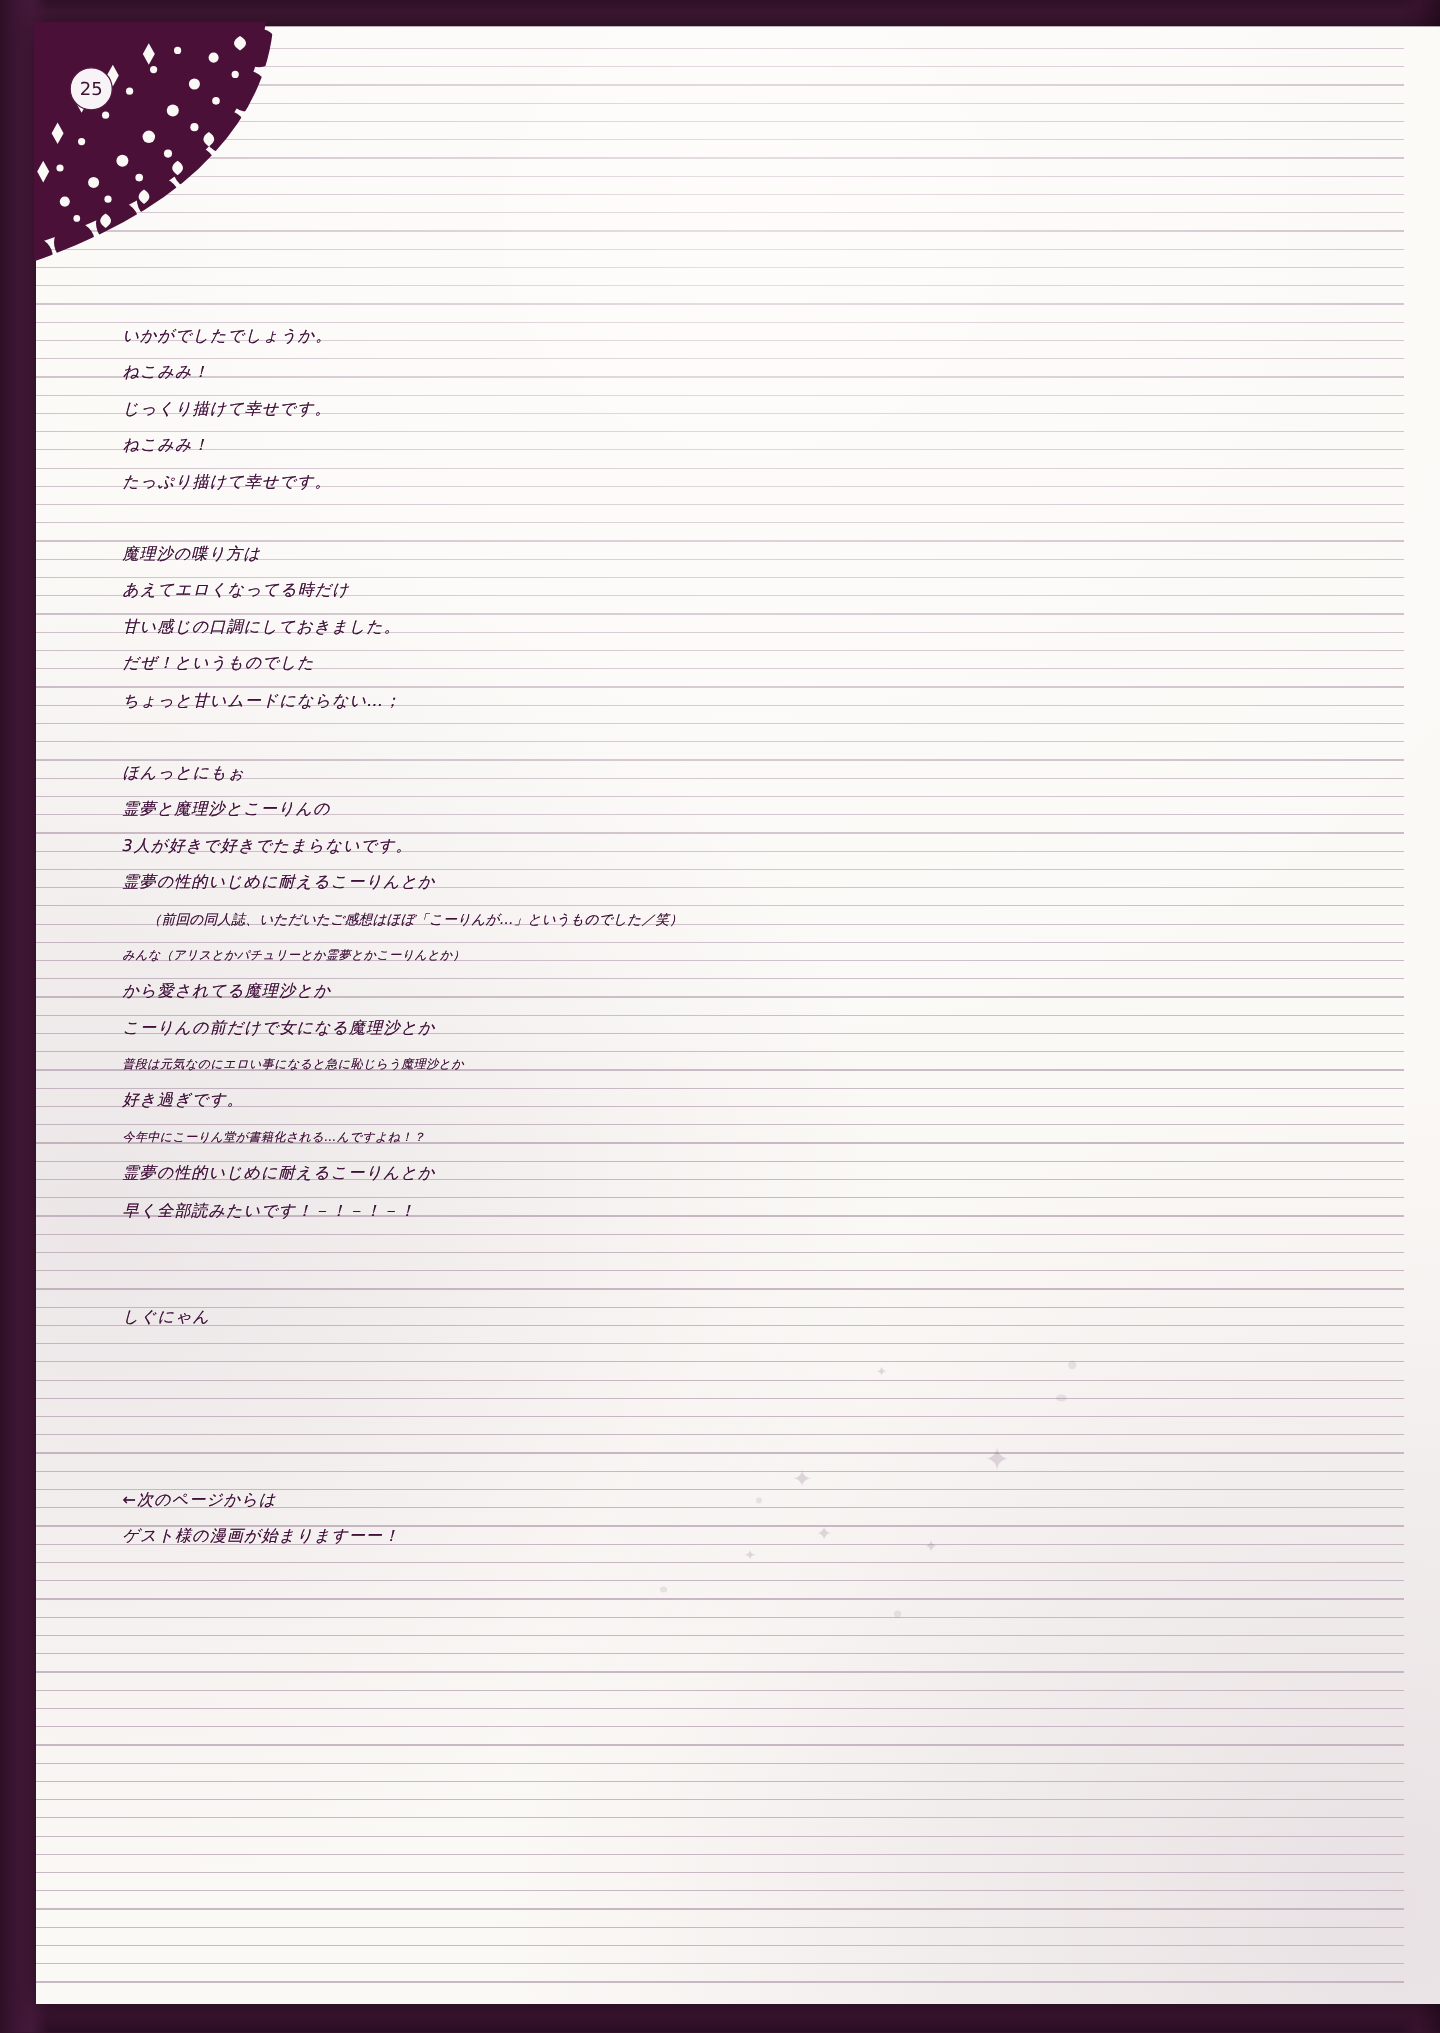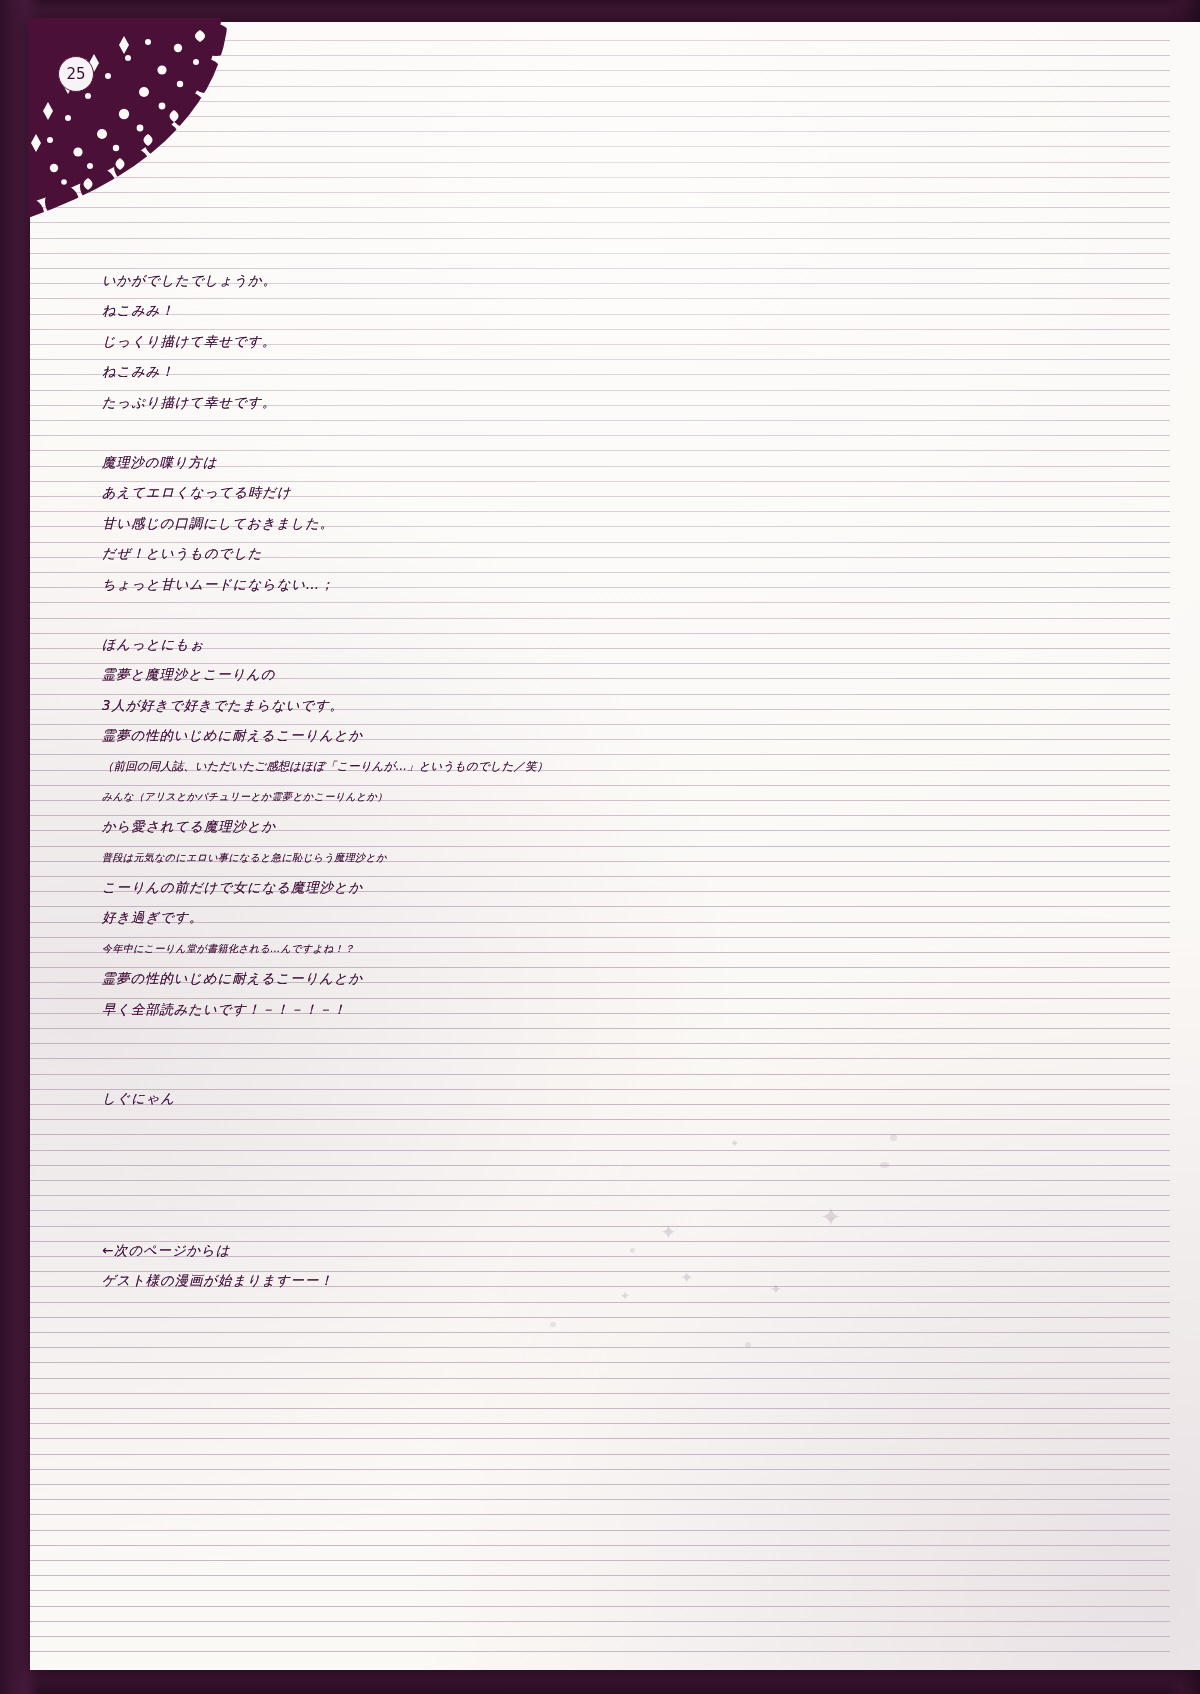--- a/index.html
+++ b/index.html
@@ -128,20 +128,21 @@
     transform: translateY(-1px);
     text-shadow: 0 0 0.4px rgba(64,16,58,0.6);
   }
   .line.small {
     font-size: 10px;
     letter-spacing: 0.4px;
   }
   .line.tiny {
     font-size: 11.4px;
     letter-spacing: 0.2px;
+    margin-left: 21px;
   }
 
   
   .star {
     position: absolute;
     color: rgba(120,90,120,0.20);
     font-size: 20px;
     line-height: 1;
     pointer-events: none;
   }
@@ -255,22 +256,22 @@
       </div>
 
       <div class="para" style="top:616px;">
         <div class="line">ほんっとにもぉ</div>
         <div class="line">霊夢と魔理沙とこーりんの</div>
         <div class="line">3人が好きで好きでたまらないです。</div>
         <div class="line">霊夢の性的いじめに耐えるこーりんとか</div>
         <div class="line tiny">（前回の同人誌、いただいたご感想はほぼ「こーりんが…」というものでした／笑）</div>
         <div class="line small">みんな（アリスとかパチュリーとか霊夢とかこーりんとか）</div>
         <div class="line">から愛されてる魔理沙とか</div>
+        <div class="line">こーりんの前だけで女になる魔理沙とか</div>
         <div class="line small">普段は元気なのにエロい事になると急に恥じらう魔理沙とか</div>
-        <div class="line">こーりんの前だけで女になる魔理沙とか</div>
         <div class="line">好き過ぎです。</div>
         <div class="line small">今年中にこーりん堂が書籍化される…んですよね！？</div>
         <div class="line">霊夢の性的いじめに耐えるこーりんとか</div>
         <div class="line">早く全部読みたいです！－！－！－！</div>
       </div>
 
       <div class="para" style="top:1070px;">
         <div class="line">しぐにゃん</div>
       </div>
 

